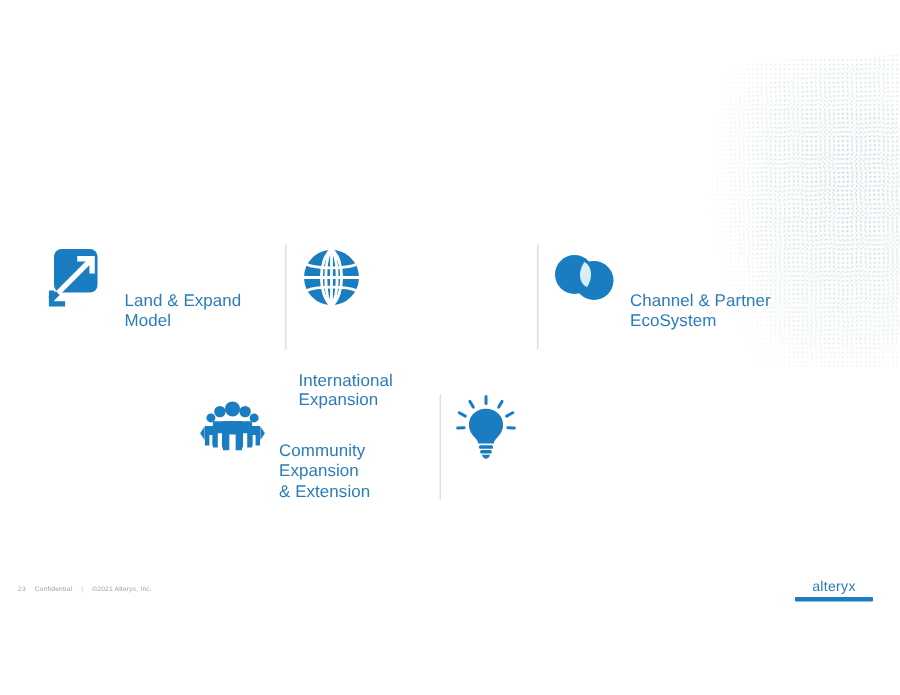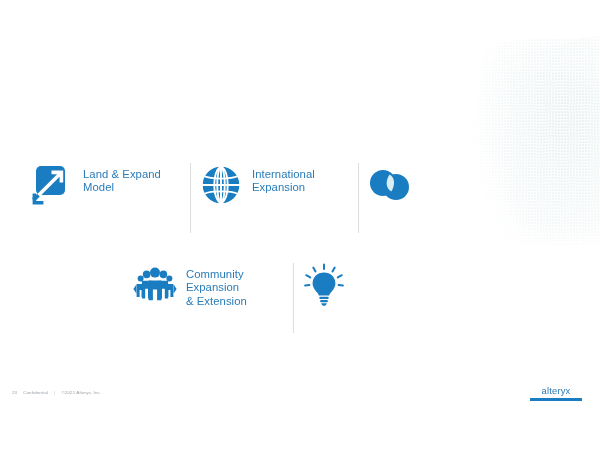--- a/index.html
+++ b/index.html
@@ -74,32 +74,33 @@
   }
   .driver .icon svg { display: block; width: 44px; height: 44px; }
 
   .driver .label {
     font-size: 11.3px;
     line-height: 13.4px;
     color: #2a7cb8;
     padding-top: 5px;
     white-space: pre-line;
     letter-spacing: .05px;
+    margin-top: 27px;
   }
 
   
   .divider {
     flex: 0 0 auto;
     width: 1px;
     background: #dcdfe2;
     align-self: stretch;
   }
 
   .d0 { width: 152px; }
-  .d1 { width: 151px; }
+  .d1 { width: 151px; flex-direction: column; }
   .d2 { width: 150px; }
   .d3 { width: 152px; }
   .d4 { width: 150px; }
 
   .row-top .divider   { height: 70px; margin: 0 8px; }
   .row-bottom .divider{ height: 70px; margin: 0 8px; }
 
   
   .footer {
     position: absolute;
@@ -211,20 +212,22 @@
     <div class="divider"></div>
 
     <div class="driver d2">
       <span class="icon">
         <svg viewBox="0 0 44 44" xmlns="http://www.w3.org/2000/svg">
           <circle cx="16" cy="20" r="13" fill="#1a7cc1"></circle>
           <circle cx="29" cy="24" r="13" fill="#1a7cc1"></circle>
           <path d="M22.6 11.6 C 27.6 14.2, 28.6 21.6, 24.4 28.4 C 19.2 26.2, 17.8 18.4, 22.6 11.6 Z" fill="#d9eef2"></path>
         </svg>
       </span>
+      <span class="label">Channel &amp; Partner
+EcoSystem</span>
     </div>
 
   </div>
 
   <div class="row row-bottom">
 
     <div class="driver d3">
       <span class="icon">
         <svg viewBox="0 0 44 44" xmlns="http://www.w3.org/2000/svg">
           <g fill="#1a7cc1">

